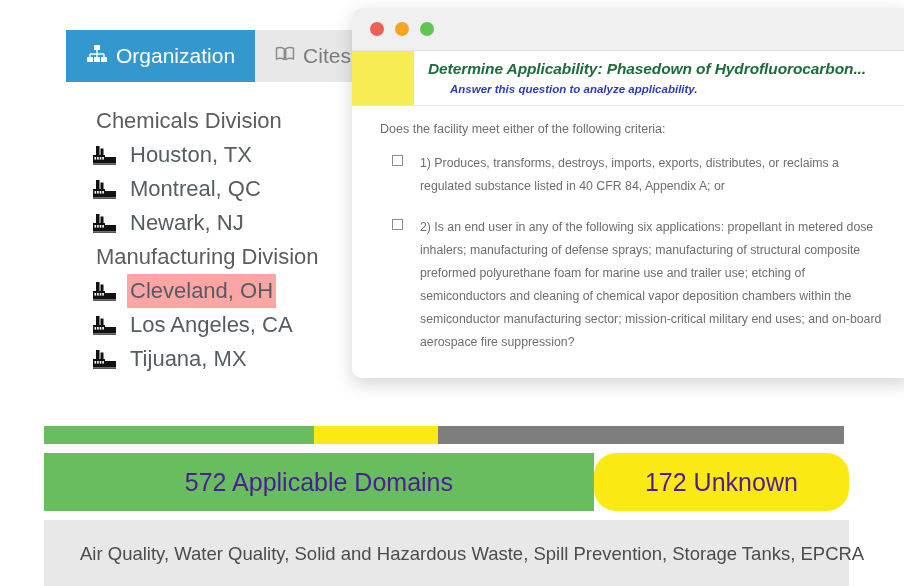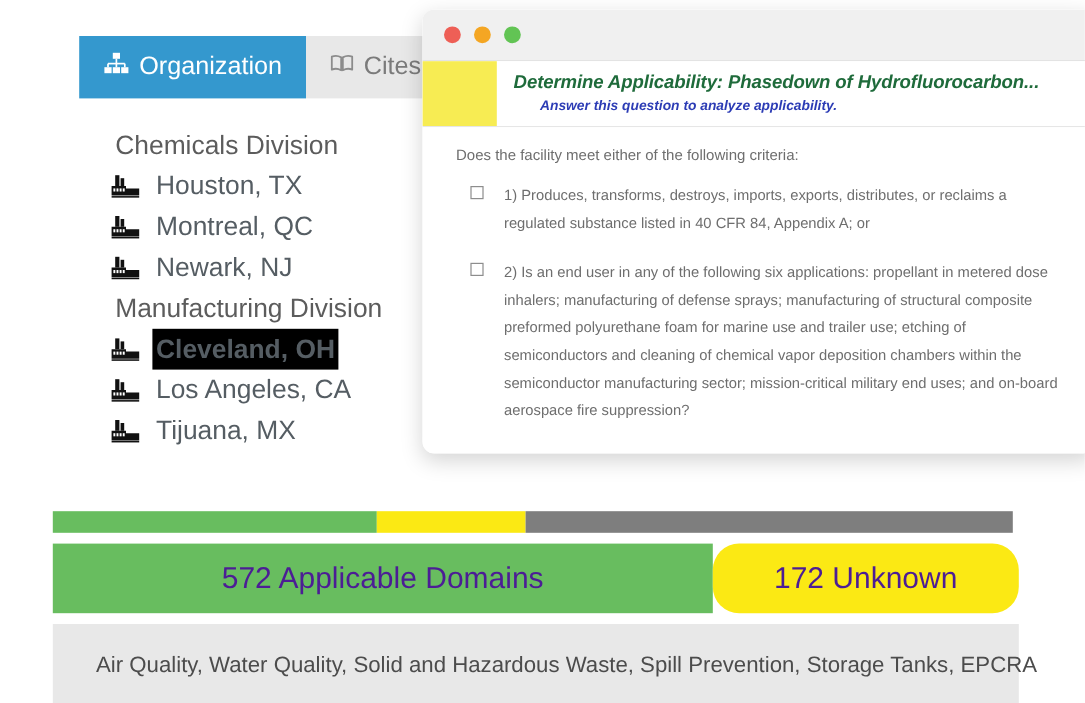--- a/index.html
+++ b/index.html
@@ -76,22 +76,21 @@
     line-height: 34px;
     height: 34px;
   }
   .tree-node .node-label {
     font-size: 22px;
     color: #555d63;
     white-space: nowrap;
     padding: 0 3px;
   }
   .tree-node.selected .node-label {
-    background: #000000;
-    font-weight: bold;
+    background: #fca5a5;
   }
   .factory-icon {
     flex: 0 0 auto;
     width: 26px;
     height: 22px;
     display: block;
   }
 
   
   .dialog-wrap {

